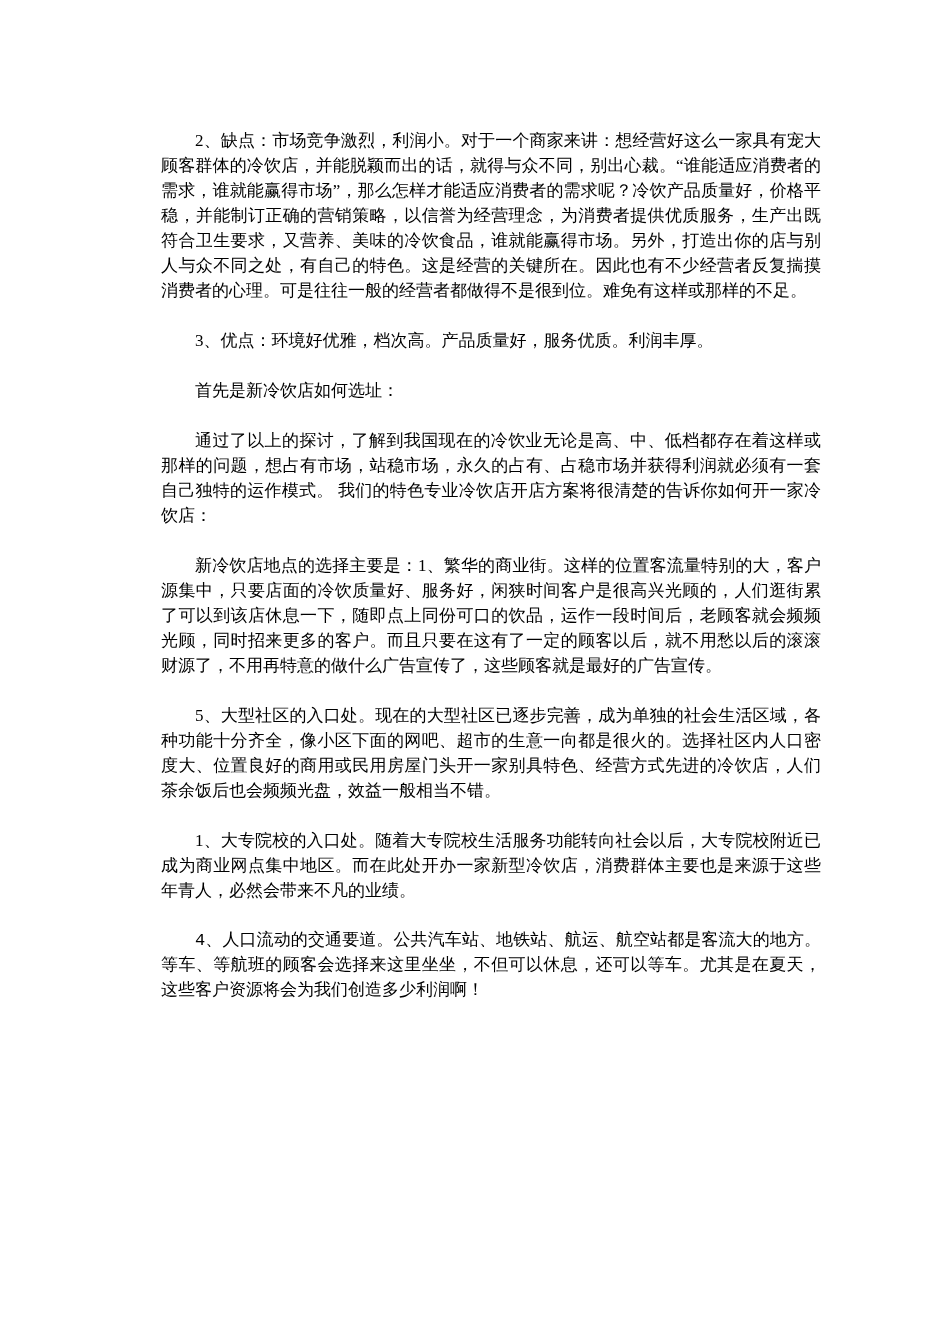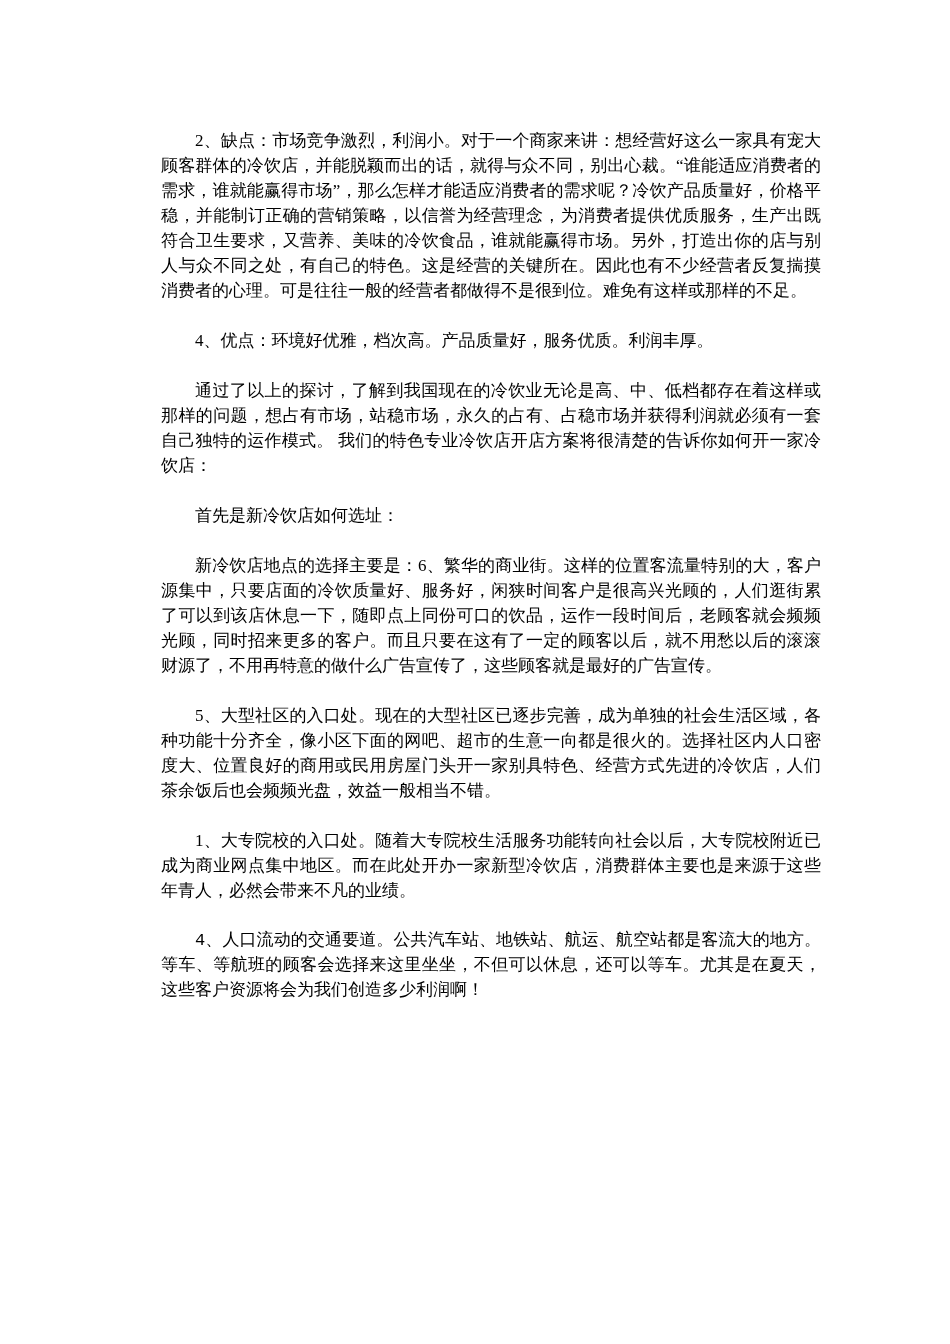--- a/index.html
+++ b/index.html
@@ -30,21 +30,21 @@
     word-break: break-all;
   }
   .para:last-child { margin-bottom: 0; font-family: Liberation Mono, monospace; }
 </style>
 </head>
 <body>
 
 <div class="page">
   <div class="doc-body">
       <p class="para">2、缺点：市场竞争激烈，利润小。对于一个商家来讲：想经营好这么一家具有宠大顾客群体的冷饮店，并能脱颖而出的话，就得与众不同，别出心裁。“谁能适应消费者的需求，谁就能赢得市场”，那么怎样才能适应消费者的需求呢？冷饮产品质量好，价格平稳，并能制订正确的营销策略，以信誉为经营理念，为消费者提供优质服务，生产出既符合卫生要求，又营养、美味的冷饮食品，谁就能赢得市场。另外，打造出你的店与别人与众不同之处，有自己的特色。这是经营的关键所在。因此也有不少经营者反复揣摸消费者的心理。可是往往一般的经营者都做得不是很到位。难免有这样或那样的不足。</p>
-      <p class="para">4、优点：环境好优雅，档次高。产品质量好，服务优质。利润丰厚。</p>
+      <p class="para">3、优点：环境好优雅，档次高。产品质量好，服务优质。利润丰厚。</p>
+      <p class="para">首先是新冷饮店如何选址：</p>
       <p class="para">通过了以上的探讨，了解到我国现在的冷饮业无论是高、中、低档都存在着这样或那样的问题，想占有市场，站稳市场，永久的占有、占稳市场并获得利润就必须有一套自己独特的运作模式。 我们的特色专业冷饮店开店方案将很清楚的告诉你如何开一家冷饮店：</p>
-      <p class="para">首先是新冷饮店如何选址：</p>
-      <p class="para">新冷饮店地点的选择主要是：6、繁华的商业街。这样的位置客流量特别的大，客户源集中，只要店面的冷饮质量好、服务好，闲狭时间客户是很高兴光顾的，人们逛街累了可以到该店休息一下，随即点上同份可口的饮品，运作一段时间后，老顾客就会频频光顾，同时招来更多的客户。而且只要在这有了一定的顾客以后，就不用愁以后的滚滚财源了，不用再特意的做什么广告宣传了，这些顾客就是最好的广告宣传。</p>
+      <p class="para">新冷饮店地点的选择主要是：1、繁华的商业街。这样的位置客流量特别的大，客户源集中，只要店面的冷饮质量好、服务好，闲狭时间客户是很高兴光顾的，人们逛街累了可以到该店休息一下，随即点上同份可口的饮品，运作一段时间后，老顾客就会频频光顾，同时招来更多的客户。而且只要在这有了一定的顾客以后，就不用愁以后的滚滚财源了，不用再特意的做什么广告宣传了，这些顾客就是最好的广告宣传。</p>
       <p class="para">5、大型社区的入口处。现在的大型社区已逐步完善，成为单独的社会生活区域，各种功能十分齐全，像小区下面的网吧、超市的生意一向都是很火的。选择社区内人口密度大、位置良好的商用或民用房屋门头开一家别具特色、经营方式先进的冷饮店，人们茶余饭后也会频频光盘，效益一般相当不错。</p>
       <p class="para">1、大专院校的入口处。随着大专院校生活服务功能转向社会以后，大专院校附近已成为商业网点集中地区。而在此处开办一家新型冷饮店，消费群体主要也是来源于这些年青人，必然会带来不凡的业绩。</p>
       <p class="para">4、人口流动的交通要道。公共汽车站、地铁站、航运、航空站都是客流大的地方。等车、等航班的顾客会选择来这里坐坐，不但可以休息，还可以等车。尤其是在夏天，这些客户资源将会为我们创造多少利润啊！</p>
     </div>
 </div>
 
 </body></html>

